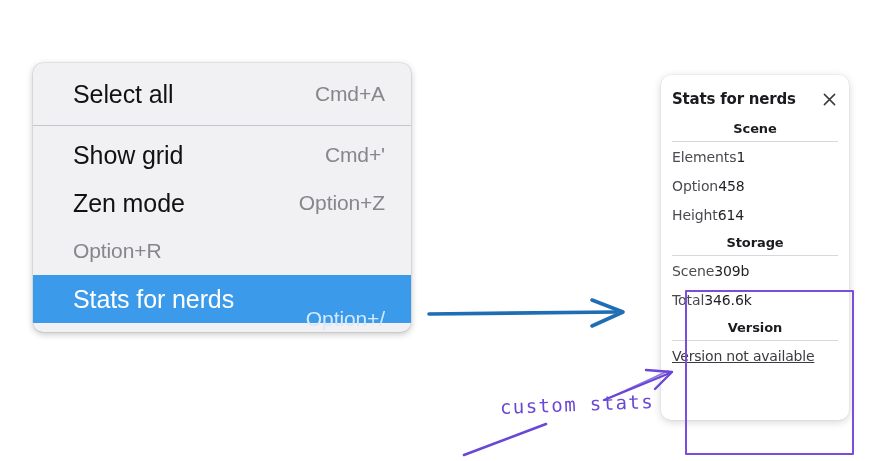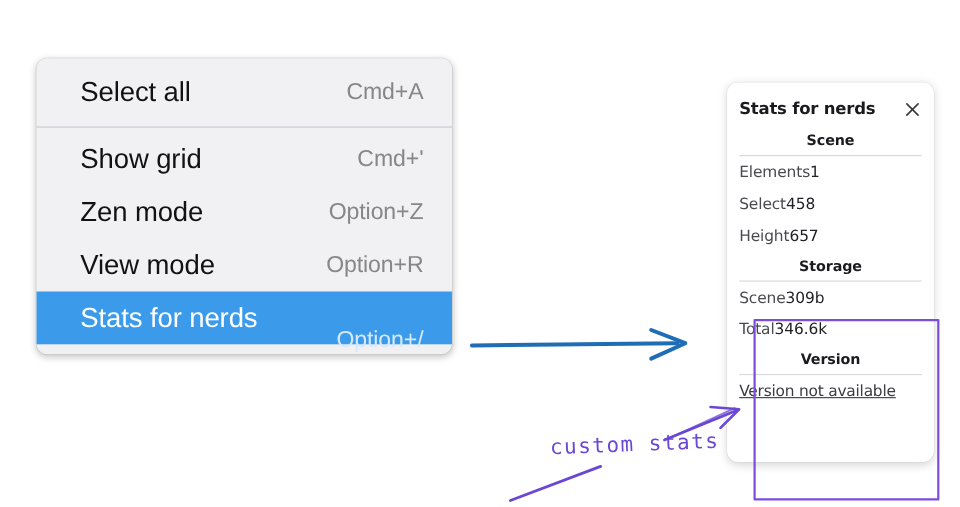--- a/index.html
+++ b/index.html
@@ -13,21 +13,21 @@
     position: relative;
     overflow: hidden;
     font-family: "Liberation Sans", sans-serif;
     -webkit-font-smoothing: antialiased;
   }
 
   
   #context-menu {
     position: absolute;
     left: 33px;
-    top: 53px;
+    top: 63px;
     width: 378px;
     background: #f1f1f3;
     border-radius: 10px;
     box-shadow: 0 2px 7px rgba(0,0,0,0.24), 0 0 0 0.5px rgba(0,0,0,0.12);
     padding: 7px 0 9px 0;
     box-sizing: border-box;
     overflow: hidden;
   }
   .menu-group { width: 100%; }
   .menu-sep {
@@ -187,21 +187,20 @@
   <div class="menu-group">
     <div class="menu-item">
       <span class="mi-label">Show grid</span>
       <span class="mi-shortcut">Cmd+'</span>
     </div>
     <div class="menu-item">
       <span class="mi-label">Zen mode</span>
       <span class="mi-shortcut">Option+Z</span>
     </div>
     <div class="menu-item">
-      <span class="mi-label">View mode</span>
       <span class="mi-shortcut">Option+R</span>
     </div>
     <div class="menu-item is-selected">
       <span class="mi-label">Stats for nerds</span>
       <span class="mi-shortcut">Option+/</span>
     </div>
   </div>
 
 </div>
 
@@ -219,26 +218,26 @@
   <div class="sp-body">
 
     <div class="sp-section">
       <div class="sp-section-head">Scene</div>
       <div class="sp-rule"></div>
       <div class="sp-row">
         <span class="sp-key">Elements</span>
         <span class="sp-val">1</span>
       </div>
       <div class="sp-row">
-        <span class="sp-key">Select</span>
+        <span class="sp-key">Option</span>
         <span class="sp-val">458</span>
       </div>
       <div class="sp-row">
         <span class="sp-key">Height</span>
-        <span class="sp-val">657</span>
+        <span class="sp-val">614</span>
       </div>
     </div>
 
     <div class="sp-section">
       <div class="sp-section-head">Storage</div>
       <div class="sp-rule"></div>
       <div class="sp-row">
         <span class="sp-key">Scene</span>
         <span class="sp-val">309b</span>
       </div>

